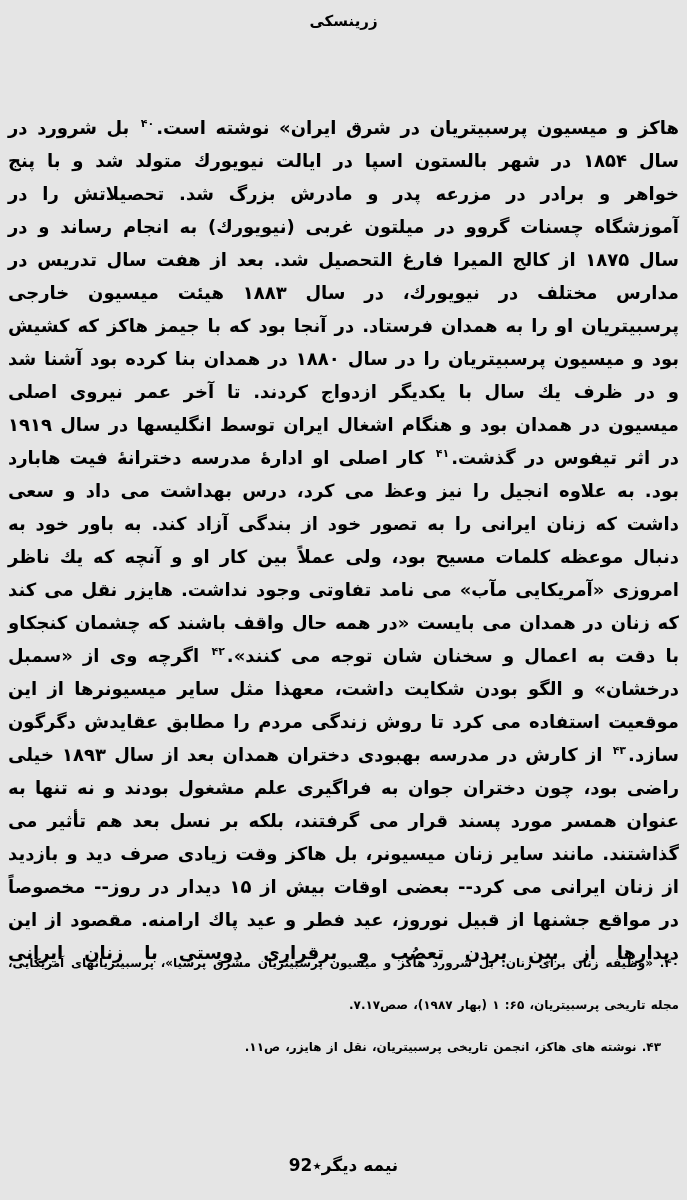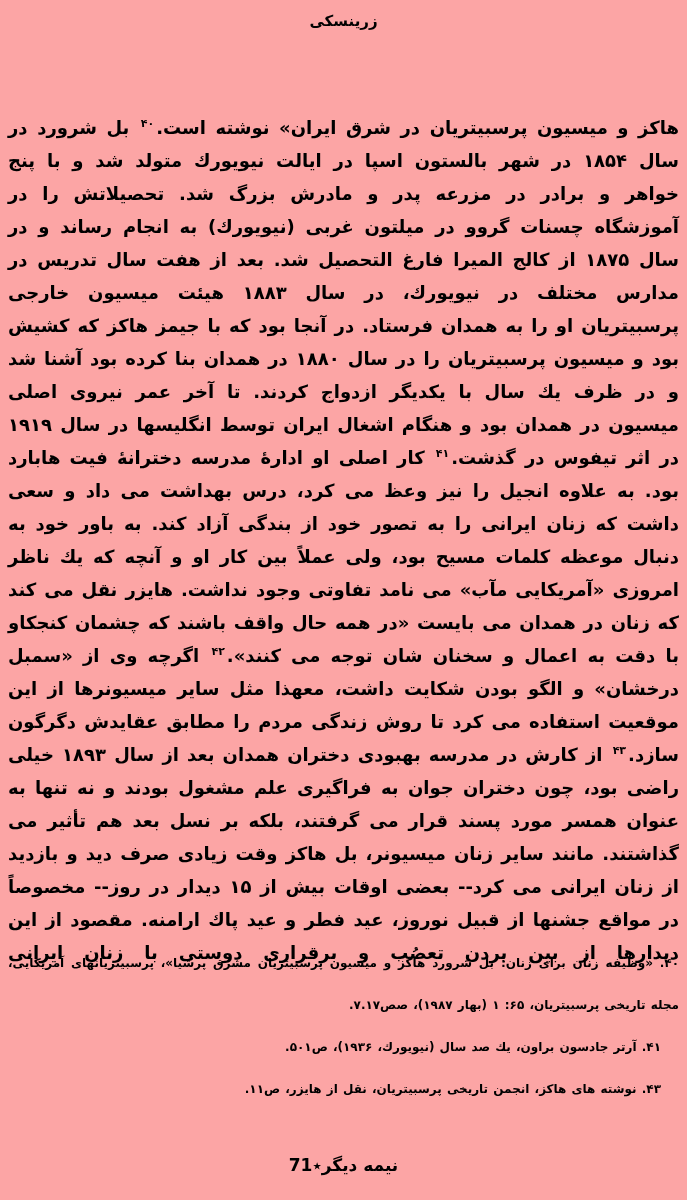--- a/index.html
+++ b/index.html
@@ -1,20 +1,20 @@
 <!DOCTYPE html>
 <html lang="fa" dir="rtl"><head>
 <meta charset="utf-8">
 <style>
   html, body { margin: 0; padding: 0; background: #ffffff; }
   .page {
     position: relative;
     width: 687px;
     height: 1200px;
-    background: #fca5a5;
+    background: #e5e5e5;
     color: #000000;
     direction: rtl;
     font-family: "DejaVu Sans", sans-serif;
     overflow: hidden;
   }
   .running-head {
     position: absolute;
     top: 12px;
     left: 0;
     width: 100%;
@@ -71,18 +71,17 @@
 </head>
 <body>
 
 <div class="page">
   <div class="running-head">زرينسكى</div>
 
   <div class="main-paragraph"><span>هاكز و ميسيون پرسبيتريان در شرق ايران» نوشته است.</span><span class="sup">۴۰</span><span> بل شرورد در سال ۱۸۵۴</span> <span>در شهر بالستون اسپا در ايالت نيويورك متولد شد و با پنج خواهر و برادر در مزرعه</span> <span>پدر و مادرش بزرگ شد. تحصيلاتش را در آموزشگاه چسنات گروو در ميلتون غربى</span> <span>(نيويورك) به انجام رساند و در سال ۱۸۷۵ از كالج الميرا فارغ التحصيل شد. بعد</span> <span>از هفت سال تدريس در مدارس مختلف در نيويورك، در سال ۱۸۸۳ هيئت ميسيون</span> <span>خارجى پرسبيتريان او را به همدان فرستاد. در آنجا بود كه با جيمز هاكز كه كشيش</span> <span>بود و ميسيون پرسبيتريان را در سال ۱۸۸۰ در همدان بنا كرده بود آشنا شد و در</span> <span>ظرف يك سال با يكديگر ازدواج كردند. تا آخر عمر نيروى اصلى ميسيون در همدان</span> <span>بود و هنگام اشغال ايران توسط انگليسها در سال ۱۹۱۹ در اثر تيفوس در گذشت.</span><span class="sup">۴۱</span> <span>كار اصلى او ادارهٔ مدرسه دخترانهٔ فيت هابارد بود. به علاوه انجيل را نيز وعظ مى</span> <span>كرد، درس بهداشت مى داد و سعى داشت كه زنان ايرانى را به تصور خود از بندگى</span> <span>آزاد كند. به باور خود به دنبال موعظه كلمات مسيح بود، ولى عملاً بين كار او و</span> <span>آنچه كه يك ناظر امروزى «آمريكايى مآب» مى نامد تفاوتى وجود نداشت. هايزر</span> <span>نقل مى كند كه زنان در همدان مى بايست «در همه حال واقف باشند كه چشمان</span> <span>كنجكاو با دقت به اعمال و سخنان شان توجه مى كنند».</span><span class="sup">۴۲</span><span> اگرچه وى از «سمبل</span> <span>درخشان» و الگو بودن شكايت داشت، معهذا مثل ساير ميسيونرها از اين موقعيت</span> <span>استفاده مى كرد تا روش زندگى مردم را مطابق عقايدش دگرگون سازد.</span><span class="sup">۴۳</span><span> از كارش</span> <span>در مدرسه بهبودى دختران همدان بعد از سال ۱۸۹۳ خيلى راضى بود، چون دختران</span> <span>جوان به فراگيرى علم مشغول بودند و نه تنها به عنوان همسر مورد پسند قرار مى</span> <span>گرفتند، بلكه بر نسل بعد هم تأثير مى گذاشتند. مانند ساير زنان ميسيونر، بل هاكز</span> <span>وقت زيادى صرف ديد و بازديد از زنان ايرانى مى كرد-- بعضى اوقات بيش از ۱۵</span> <span>ديدار در روز-- مخصوصاً در مواقع جشنها از قبيل نوروز، عيد فطر و عيد پاك</span> <span>ارامنه. مقصود از اين ديدارها از بين بردن تعصُب و برقرارى دوستى با زنان ايرانى</span></div>
 
   <div class="footnotes">
       <div class="footnote">۴۰. «وظيفه زنان براى زنان: بل شرورد هاكز و ميسيون پرسبيتريان مشرق پرشيا»، پرسبيتريانهاى آمريكايى، مجله تاريخى پرسبيتريان، ۶۵: ۱ (بهار ۱۹۸۷)، صص۷.۱۷.</div>
-      <div class="footnote indent">۴۱. آرتر جادسون براون، يك صد سال (نيويورك، ۱۹۳۶)، ص۵۰۱.</div>
       <div class="footnote indent">۴۳. نوشته هاى هاكز، انجمن تاريخى پرسبيتريان، نقل از هايزر، ص۱۱.</div>
     </div>
 
-  <div class="page-footer">نيمه ديگر٭71</div>
+  <div class="page-footer">نيمه ديگر٭92</div>
 </div>
 
 </body></html>

